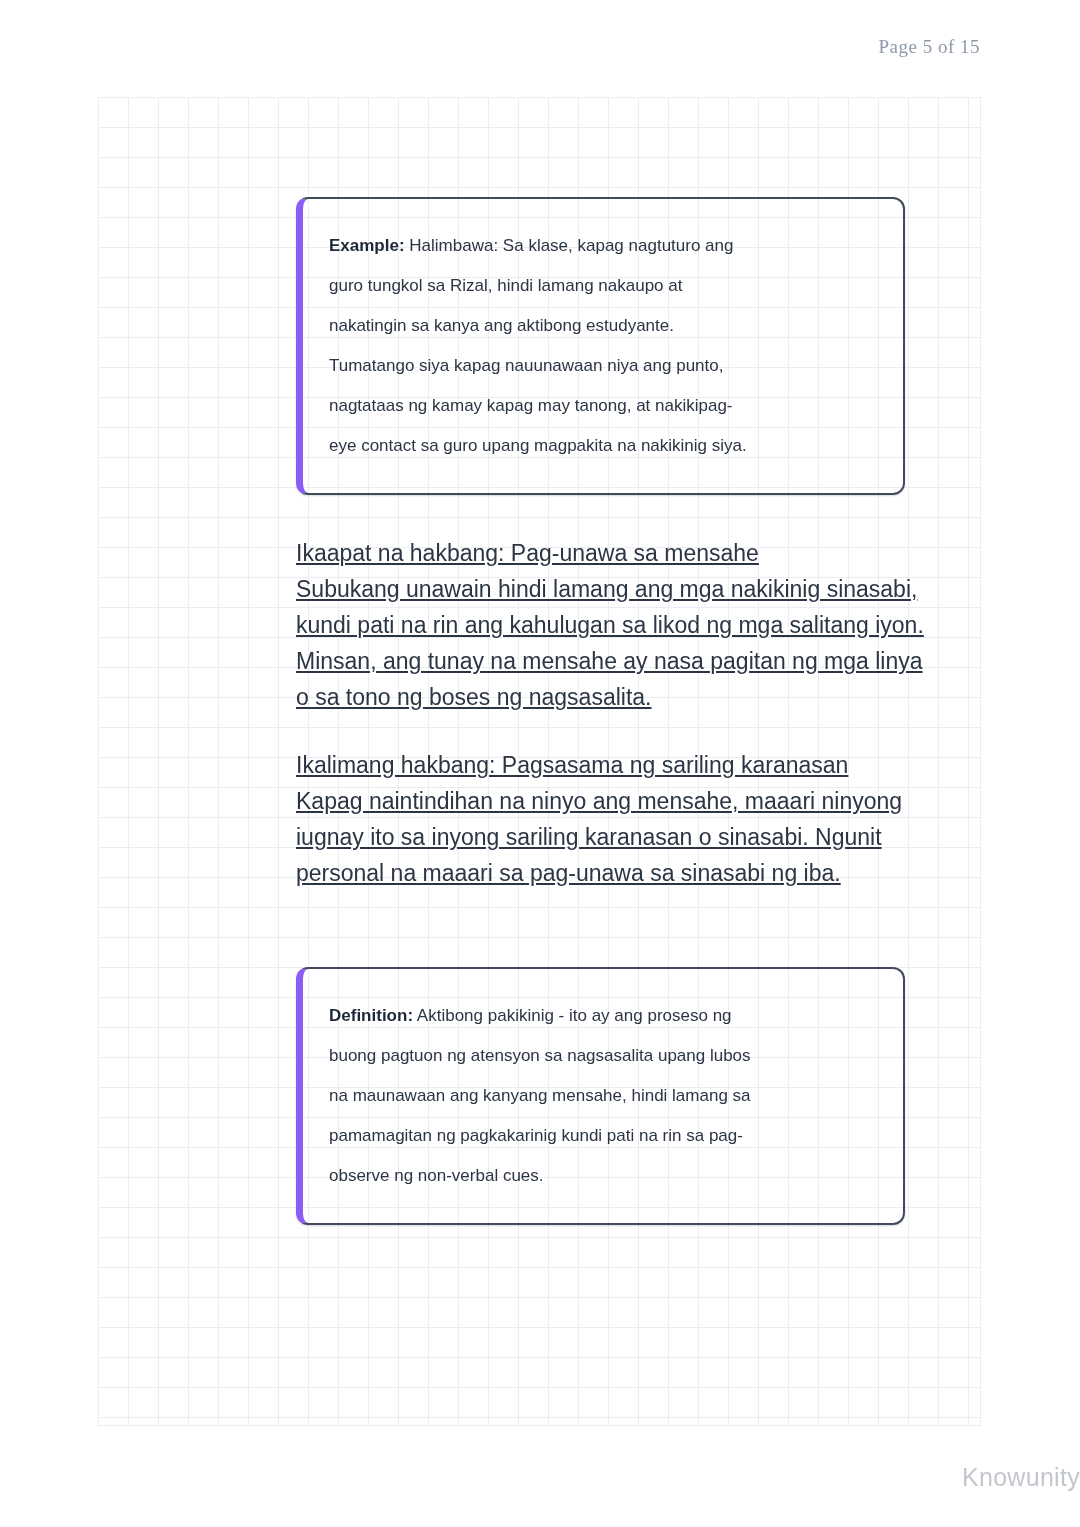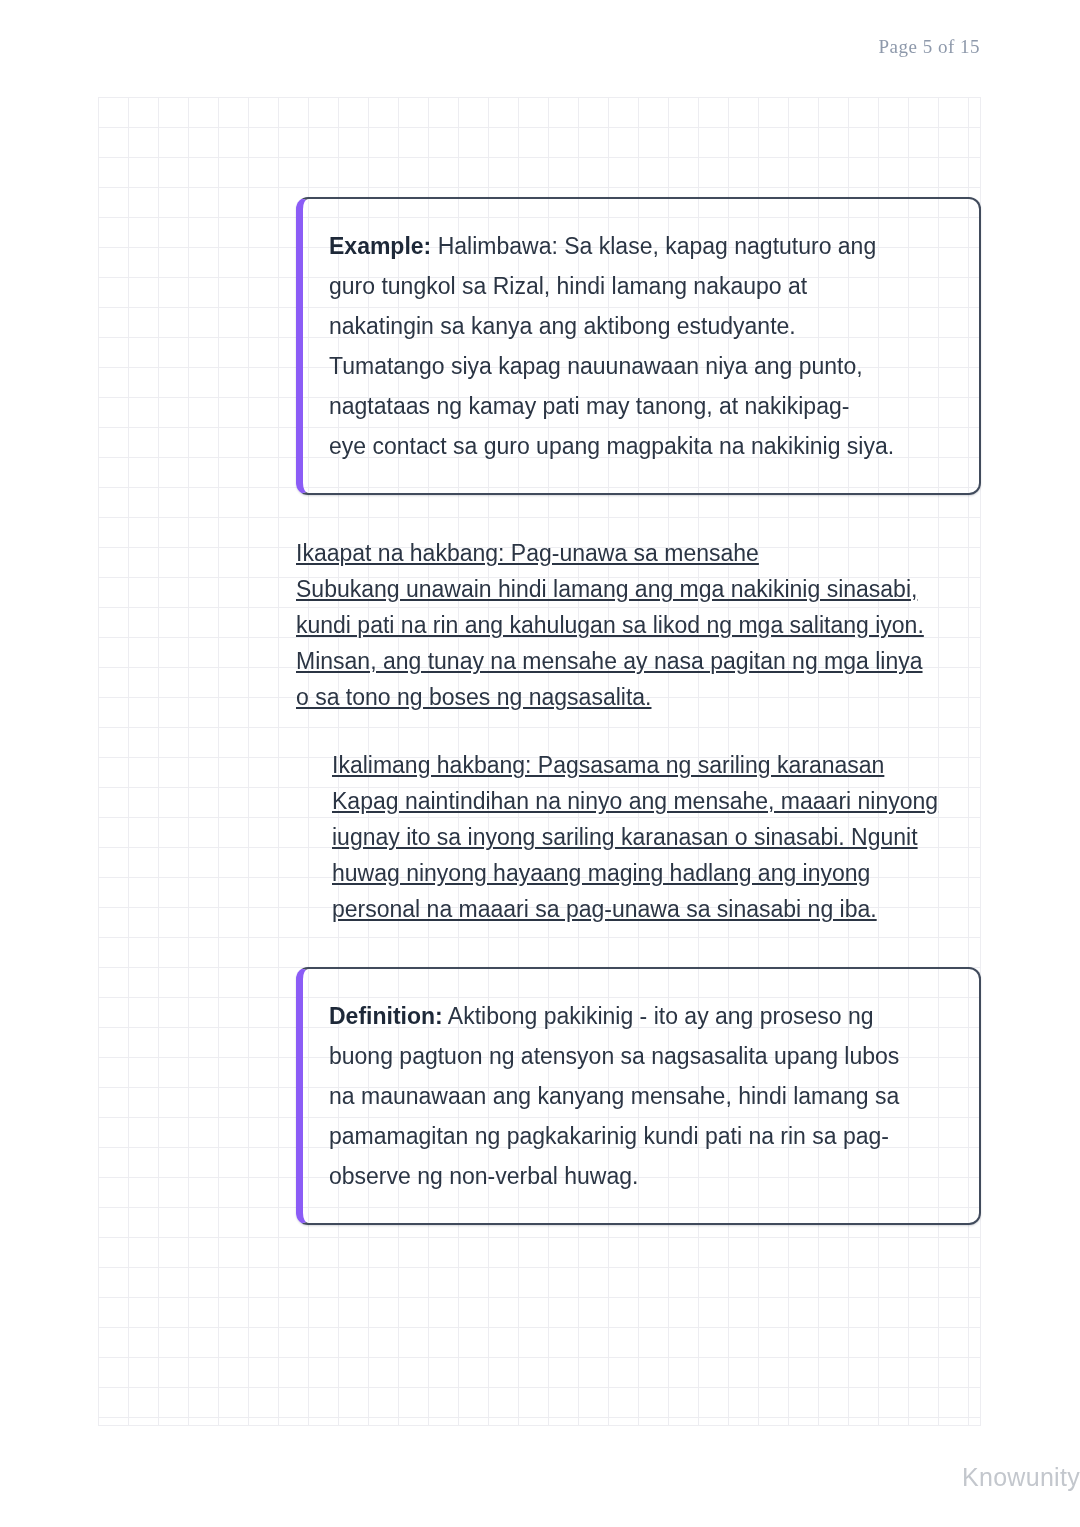--- a/index.html
+++ b/index.html
@@ -46,45 +46,45 @@
   }
   .content {
     position: absolute;
     left: 198px;
     top: 0;
     width: 686px;
   }
   .callout {
     position: absolute;
     left: 0;
-    width: 685px;
+    width: 609px;
     border: 2px solid var(--box-border);
     border-left: 7px solid var(--accent);
     border-radius: 12px;
     padding: 27px 24px 27px 26px;
-    font-size: 23px;
+    font-size: 17px;
     line-height: 40px;
     color: var(--text);
     box-shadow: 0 1px 2px rgba(25, 35, 55, 0.18);
     background: transparent;
   }
   .callout .label { font-weight: bold; color: var(--label-text); }
   .para {
     position: absolute;
     left: 0;
     width: 686px;
     font-size: 23px;
     line-height: 36px;
     color: var(--text);
     text-decoration: underline;
   }
   .line { white-space: nowrap; }
   .example-box    { top: 100px; }
   .para-1         { top: 438px; }
-  .para-2         { top: 650px; margin-left: 36px; }
+  .para-2         { top: 650px; }
   .definition-box { top: 870px; }
   .page-footer {
     position: absolute;
     left: 0;
     right: 0;
     top: 1463px;
     text-align: right;
     font-size: 25px;
     color: var(--footer-text);
     letter-spacing: 0.3px;
@@ -96,44 +96,43 @@
 <div class="page-header">Page 5 of 15</div>
 
 <div class="grid-paper">
   <div class="content">
 
     <div class="callout example-box">
       <div class="line"><span class="label">Example:</span> <span>Halimbawa: Sa klase, kapag nagtuturo ang</span></div>
       <div class="line">guro tungkol sa Rizal, hindi lamang nakaupo at</div>
       <div class="line">nakatingin sa kanya ang aktibong estudyante.</div>
       <div class="line">Tumatango siya kapag nauunawaan niya ang punto,</div>
-      <div class="line">nagtataas ng kamay pati may tanong, at nakikipag-</div>
+      <div class="line">nagtataas ng kamay kapag may tanong, at nakikipag-</div>
       <div class="line">eye contact sa guro upang magpakita na nakikinig siya.</div>
     </div>
 
     <div class="para para-1">
       <div class="line">Ikaapat na hakbang: Pag-unawa sa mensahe</div>
       <div class="line">Subukang unawain hindi lamang ang mga nakikinig sinasabi,</div>
       <div class="line">kundi pati na rin ang kahulugan sa likod ng mga salitang iyon.</div>
       <div class="line">Minsan, ang tunay na mensahe ay nasa pagitan ng mga linya</div>
       <div class="line">o sa tono ng boses ng nagsasalita.</div>
     </div>
 
     <div class="para para-2">
       <div class="line">Ikalimang hakbang: Pagsasama ng sariling karanasan</div>
       <div class="line">Kapag naintindihan na ninyo ang mensahe, maaari ninyong</div>
       <div class="line">iugnay ito sa inyong sariling karanasan o sinasabi. Ngunit</div>
-      <div class="line">huwag ninyong hayaang maging hadlang ang inyong</div>
       <div class="line">personal na maaari sa pag-unawa sa sinasabi ng iba.</div>
     </div>
 
     <div class="callout definition-box">
       <div class="line"><span class="label">Definition:</span> <span>Aktibong pakikinig - ito ay ang proseso ng</span></div>
       <div class="line">buong pagtuon ng atensyon sa nagsasalita upang lubos</div>
       <div class="line">na maunawaan ang kanyang mensahe, hindi lamang sa</div>
       <div class="line">pamamagitan ng pagkakarinig kundi pati na rin sa pag-</div>
-      <div class="line">observe ng non-verbal huwag.</div>
+      <div class="line">observe ng non-verbal cues.</div>
     </div>
 
   </div>
 </div>
 
 <div class="page-footer">Knowunity</div>
 
 </body></html>

